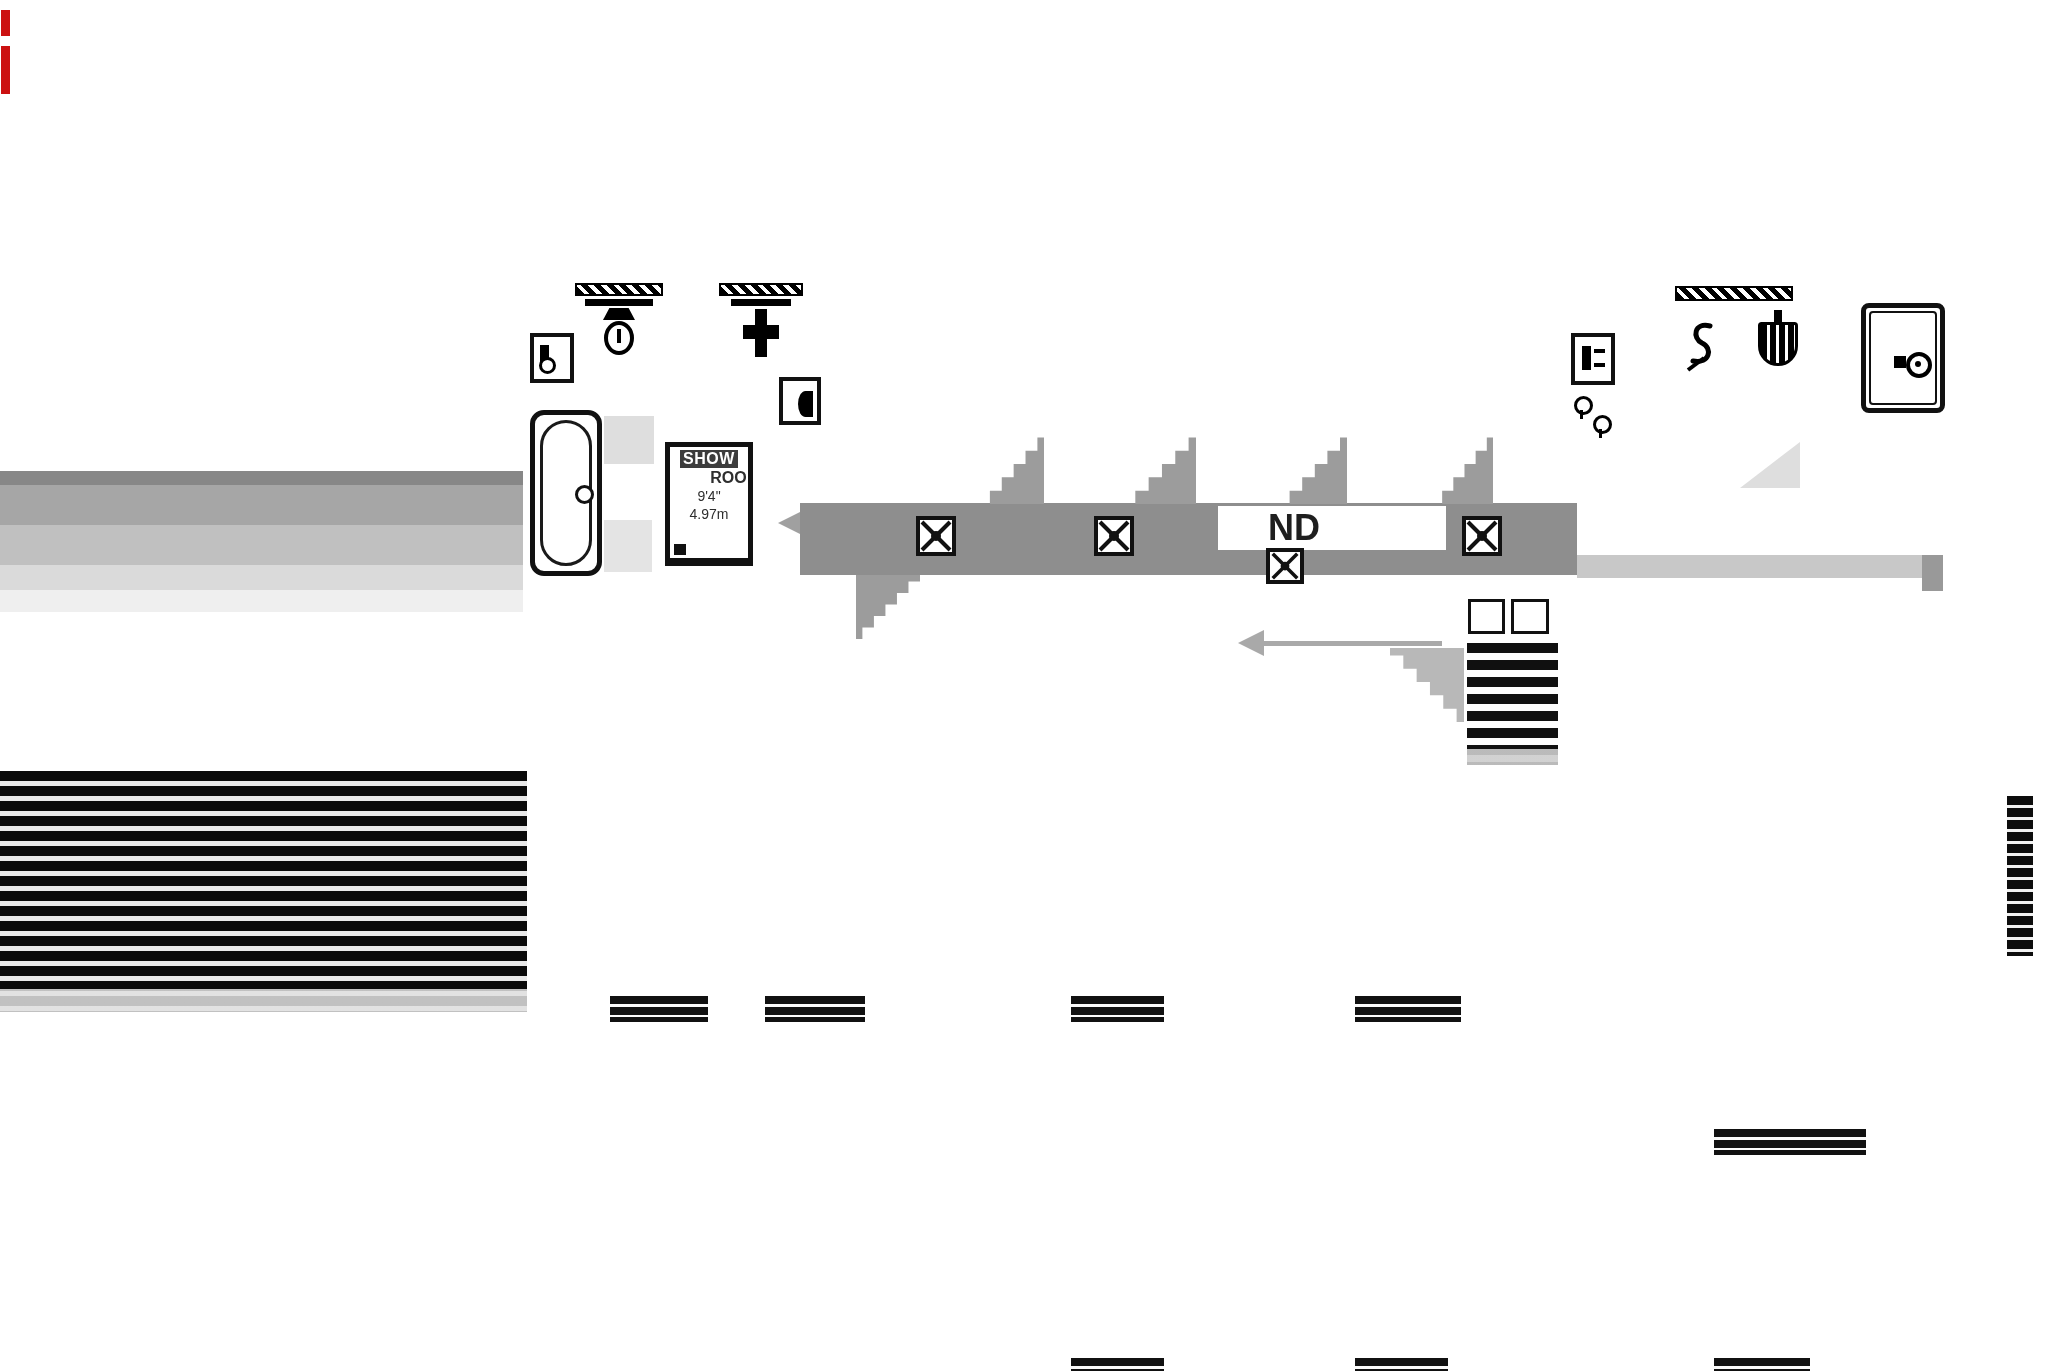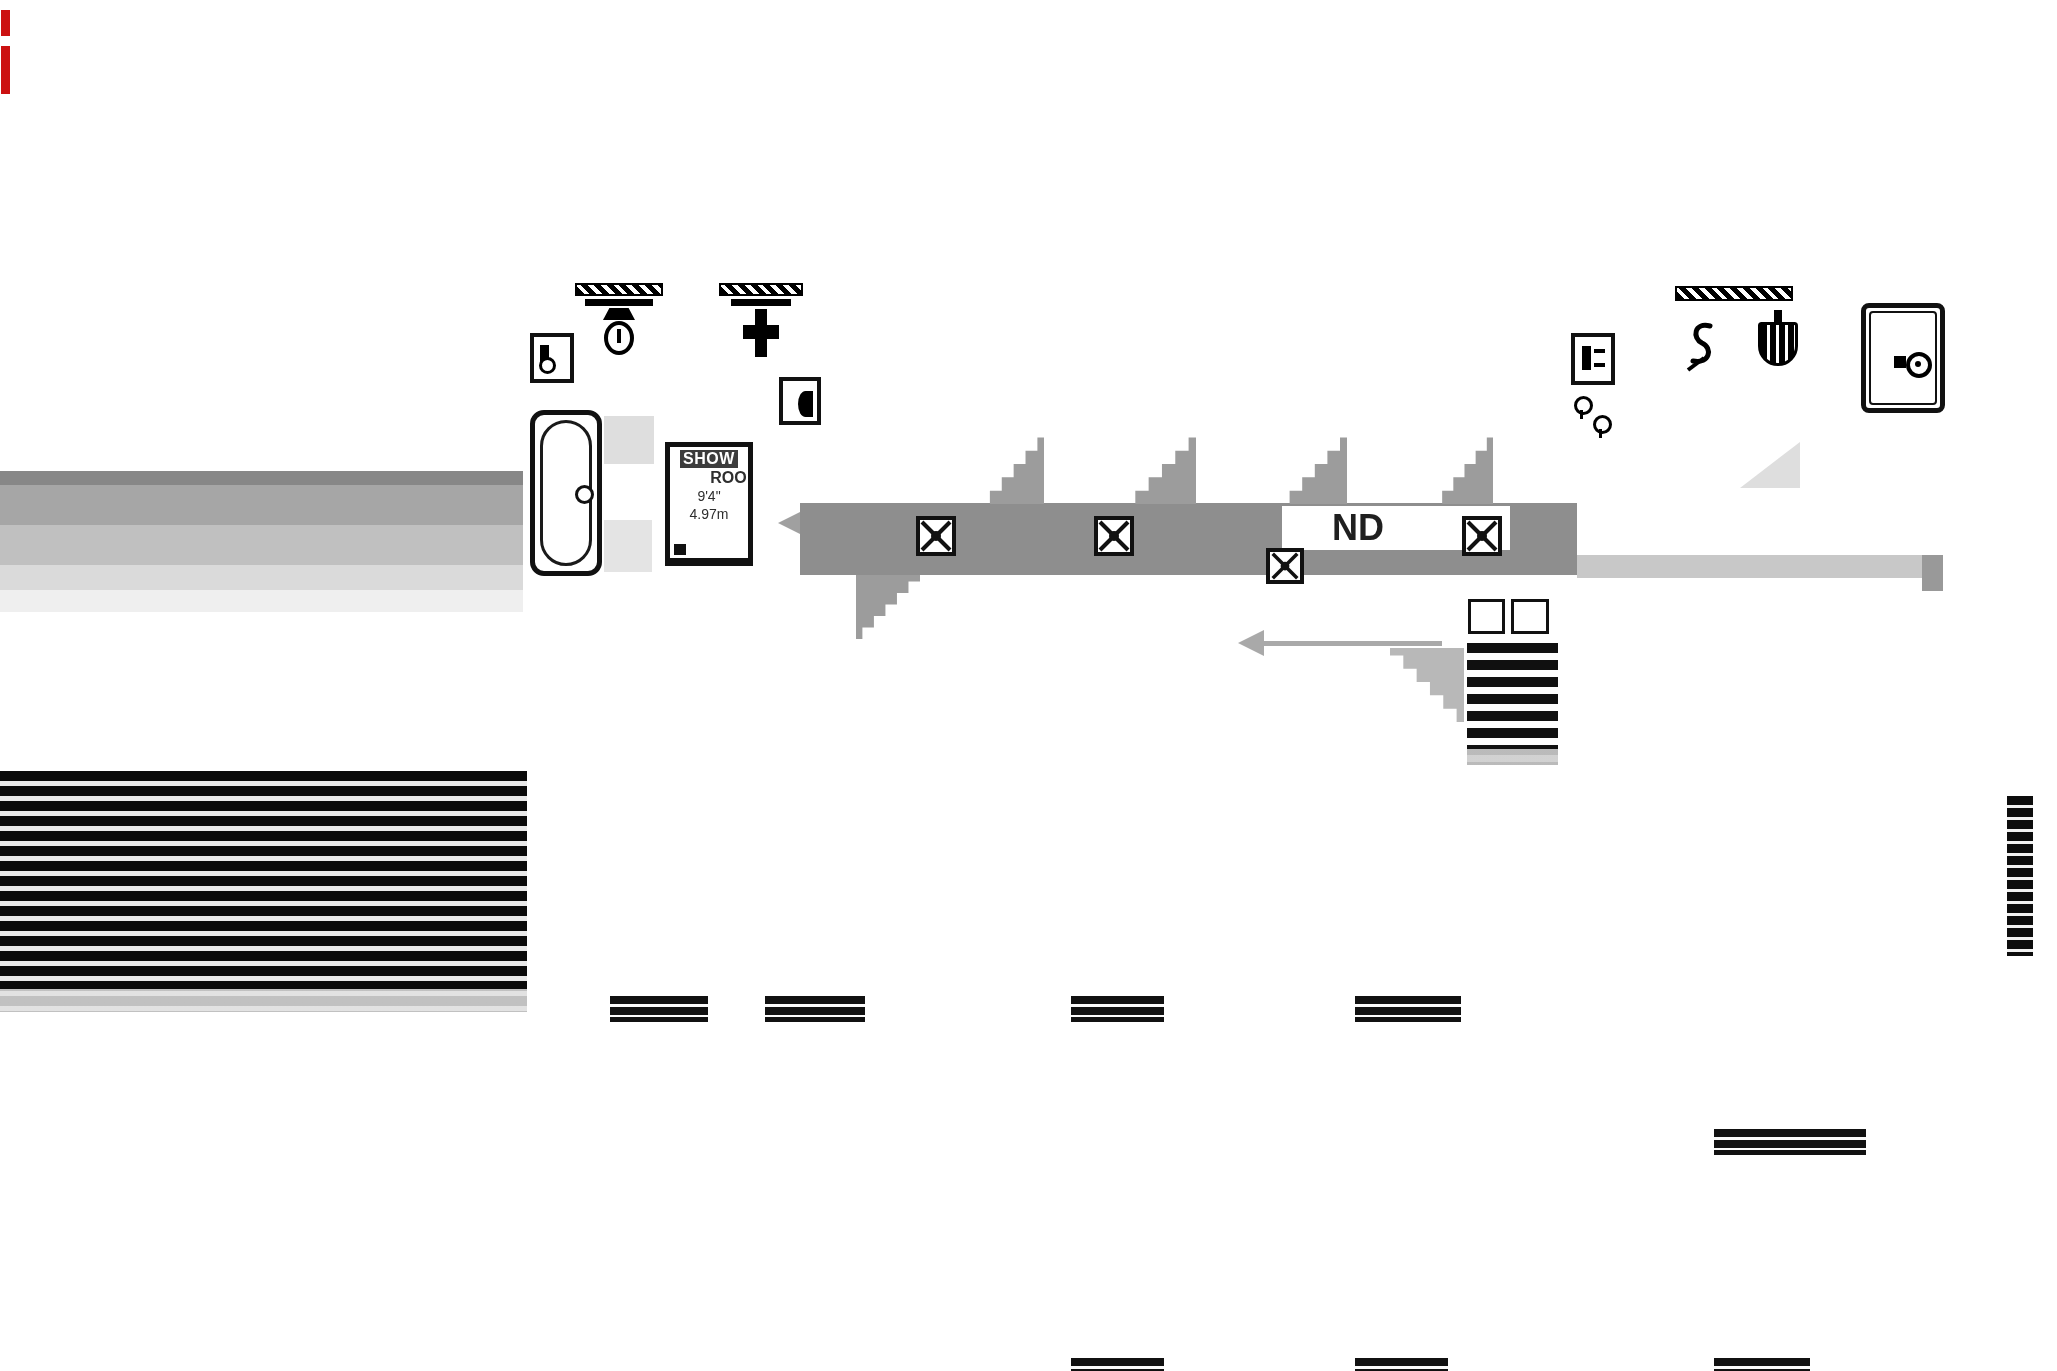--- a/index.html
+++ b/index.html
@@ -53,21 +53,21 @@
   .panel-inner{position:absolute;left:3px;top:3px;right:3px;bottom:3px;border:2px solid #111;border-radius:4px;}
   .panel-sq{position:absolute;right:34px;top:48px;width:12px;height:12px;background:#000;}
   .panel-dial{position:absolute;right:8px;top:44px;width:18px;height:18px;border:4px solid #000;border-radius:50%;}
   .panel-dot{position:absolute;left:5px;top:5px;width:6px;height:6px;background:#000;border-radius:50%;}
 
   
   .band{left:800px;top:503px;width:777px;height:72px;background:#8e8e8e;}
   .band-strip{left:1577px;top:555px;width:366px;height:23px;background:#c8c8c8;}
   .band-end{left:1922px;top:555px;width:21px;height:36px;background:#999;}
   .lead-nub{left:778px;top:508px;width:30px;height:30px;background:#a0a0a0;clip-path:polygon(0 50%,100% 0,100% 100%);}
-  .label-box{left:1282px;top:506px;width:228px;height:44px;background:#fff;}
+  .label-box{left:1218px;top:506px;width:228px;height:44px;background:#fff;}
   .label-box span{display:block;padding-left:50px;font-size:36px;font-weight:bold;color:#1f1f1f;line-height:44px;}
 
   .xbox{border:4px solid #111;background:#fff;}
   .xbox svg{display:block;width:100%;height:100%;}
 
   
   .tri-up{background:#9c9c9c;clip-path:polygon(0 100%,18% 100%,18% 82%,36% 82%,36% 64%,54% 64%,54% 46%,72% 46%,72% 28%,90% 28%,90% 10%,100% 10%,100% 0,100% 100%);}
   .tri-down{background:#9c9c9c;clip-path:polygon(0 0,100% 0,100% 10%,82% 10%,82% 28%,64% 28%,64% 46%,46% 46%,46% 64%,28% 64%,28% 82%,10% 82%,10% 100%,0 100%);}
   .tri-blob{background:#dedede;clip-path:polygon(100% 0,100% 100%,0 100%);}
 

